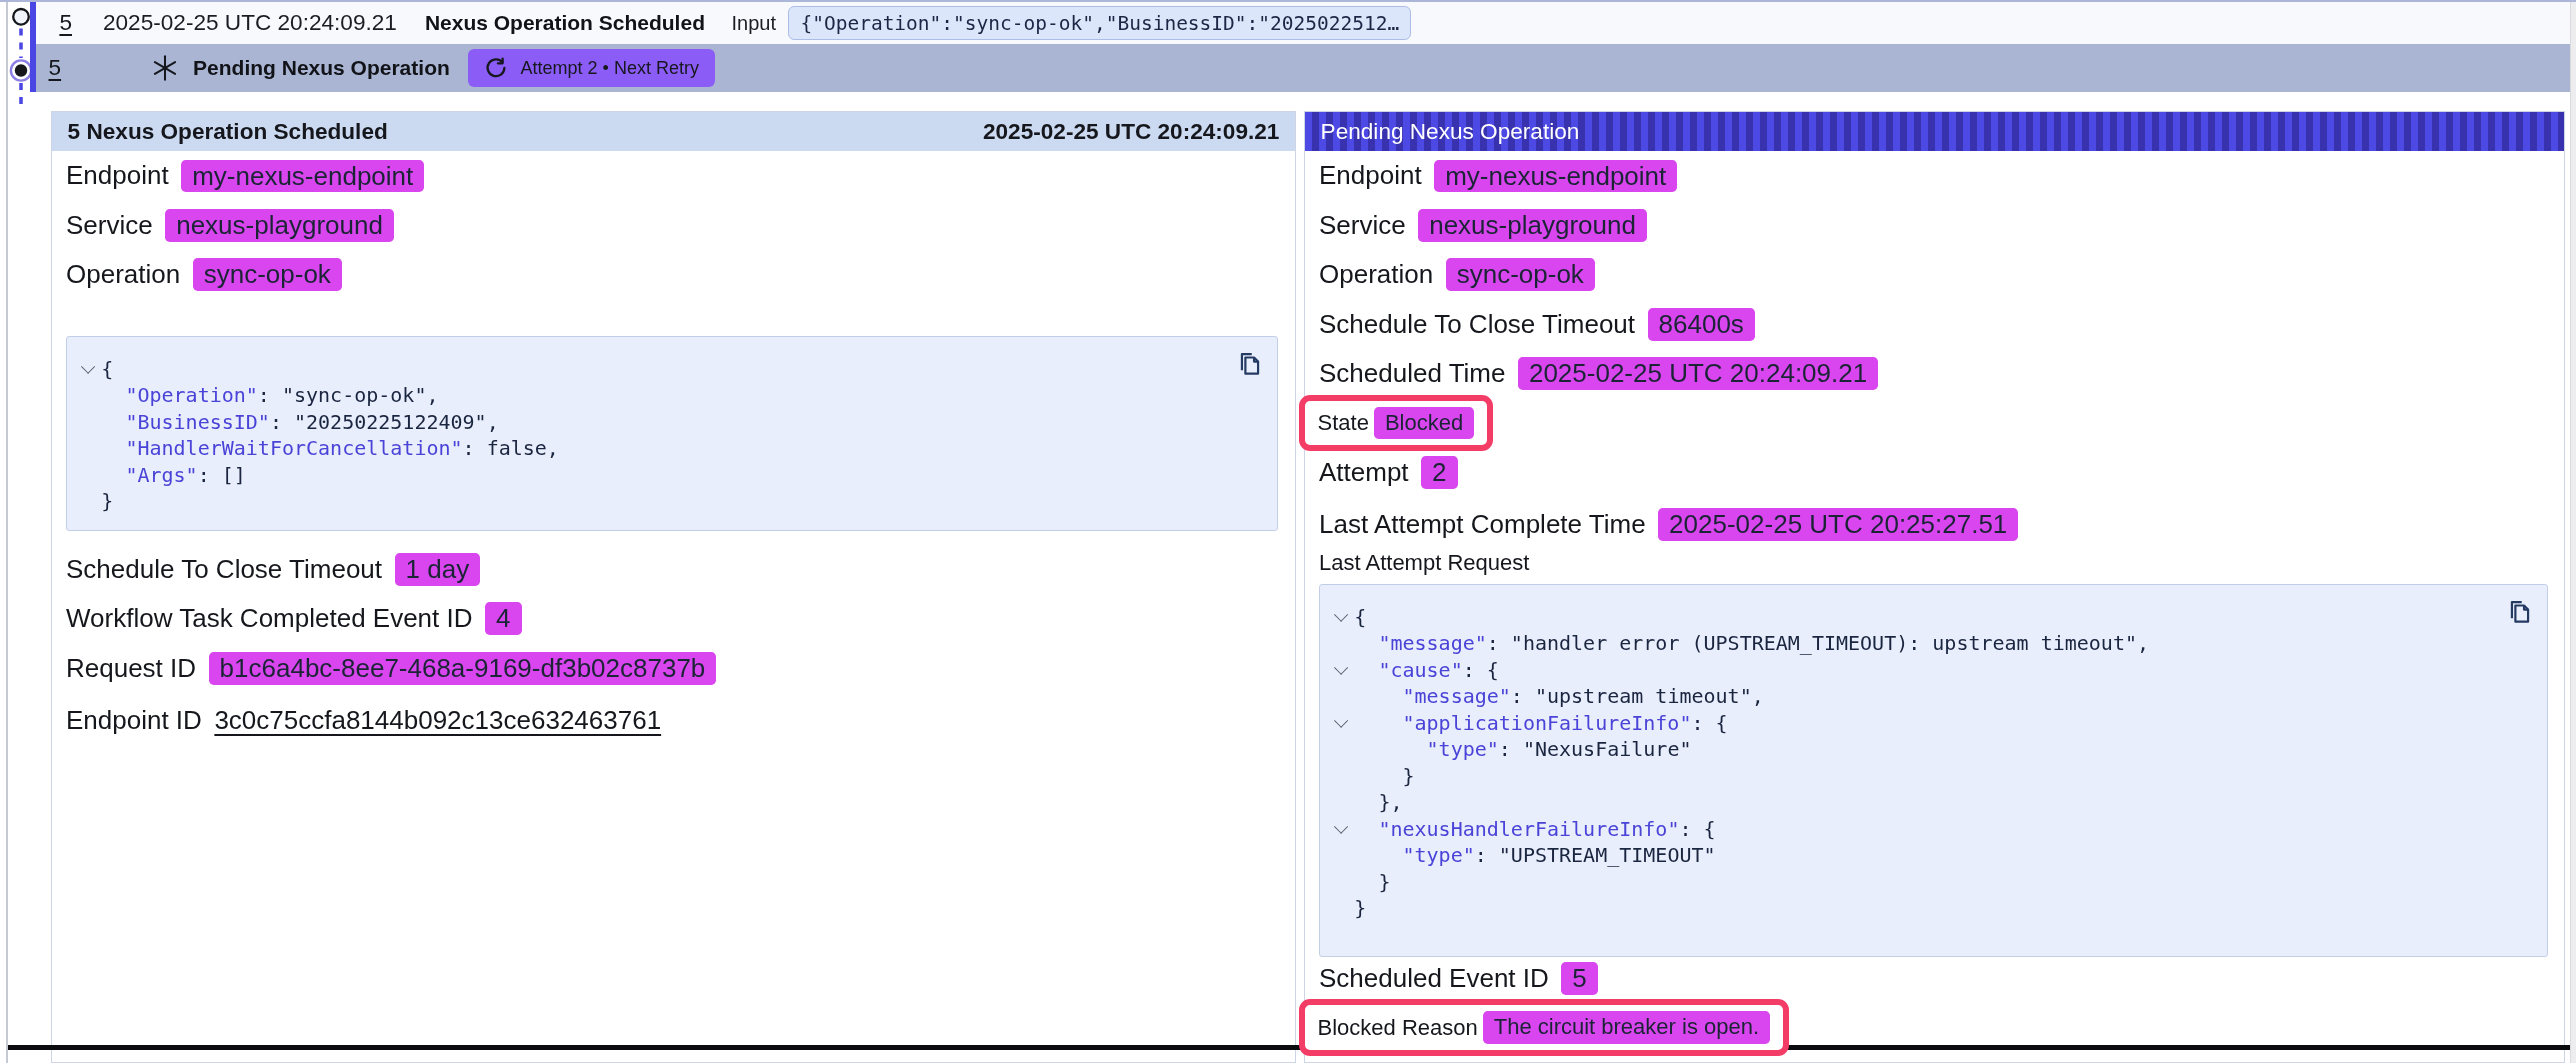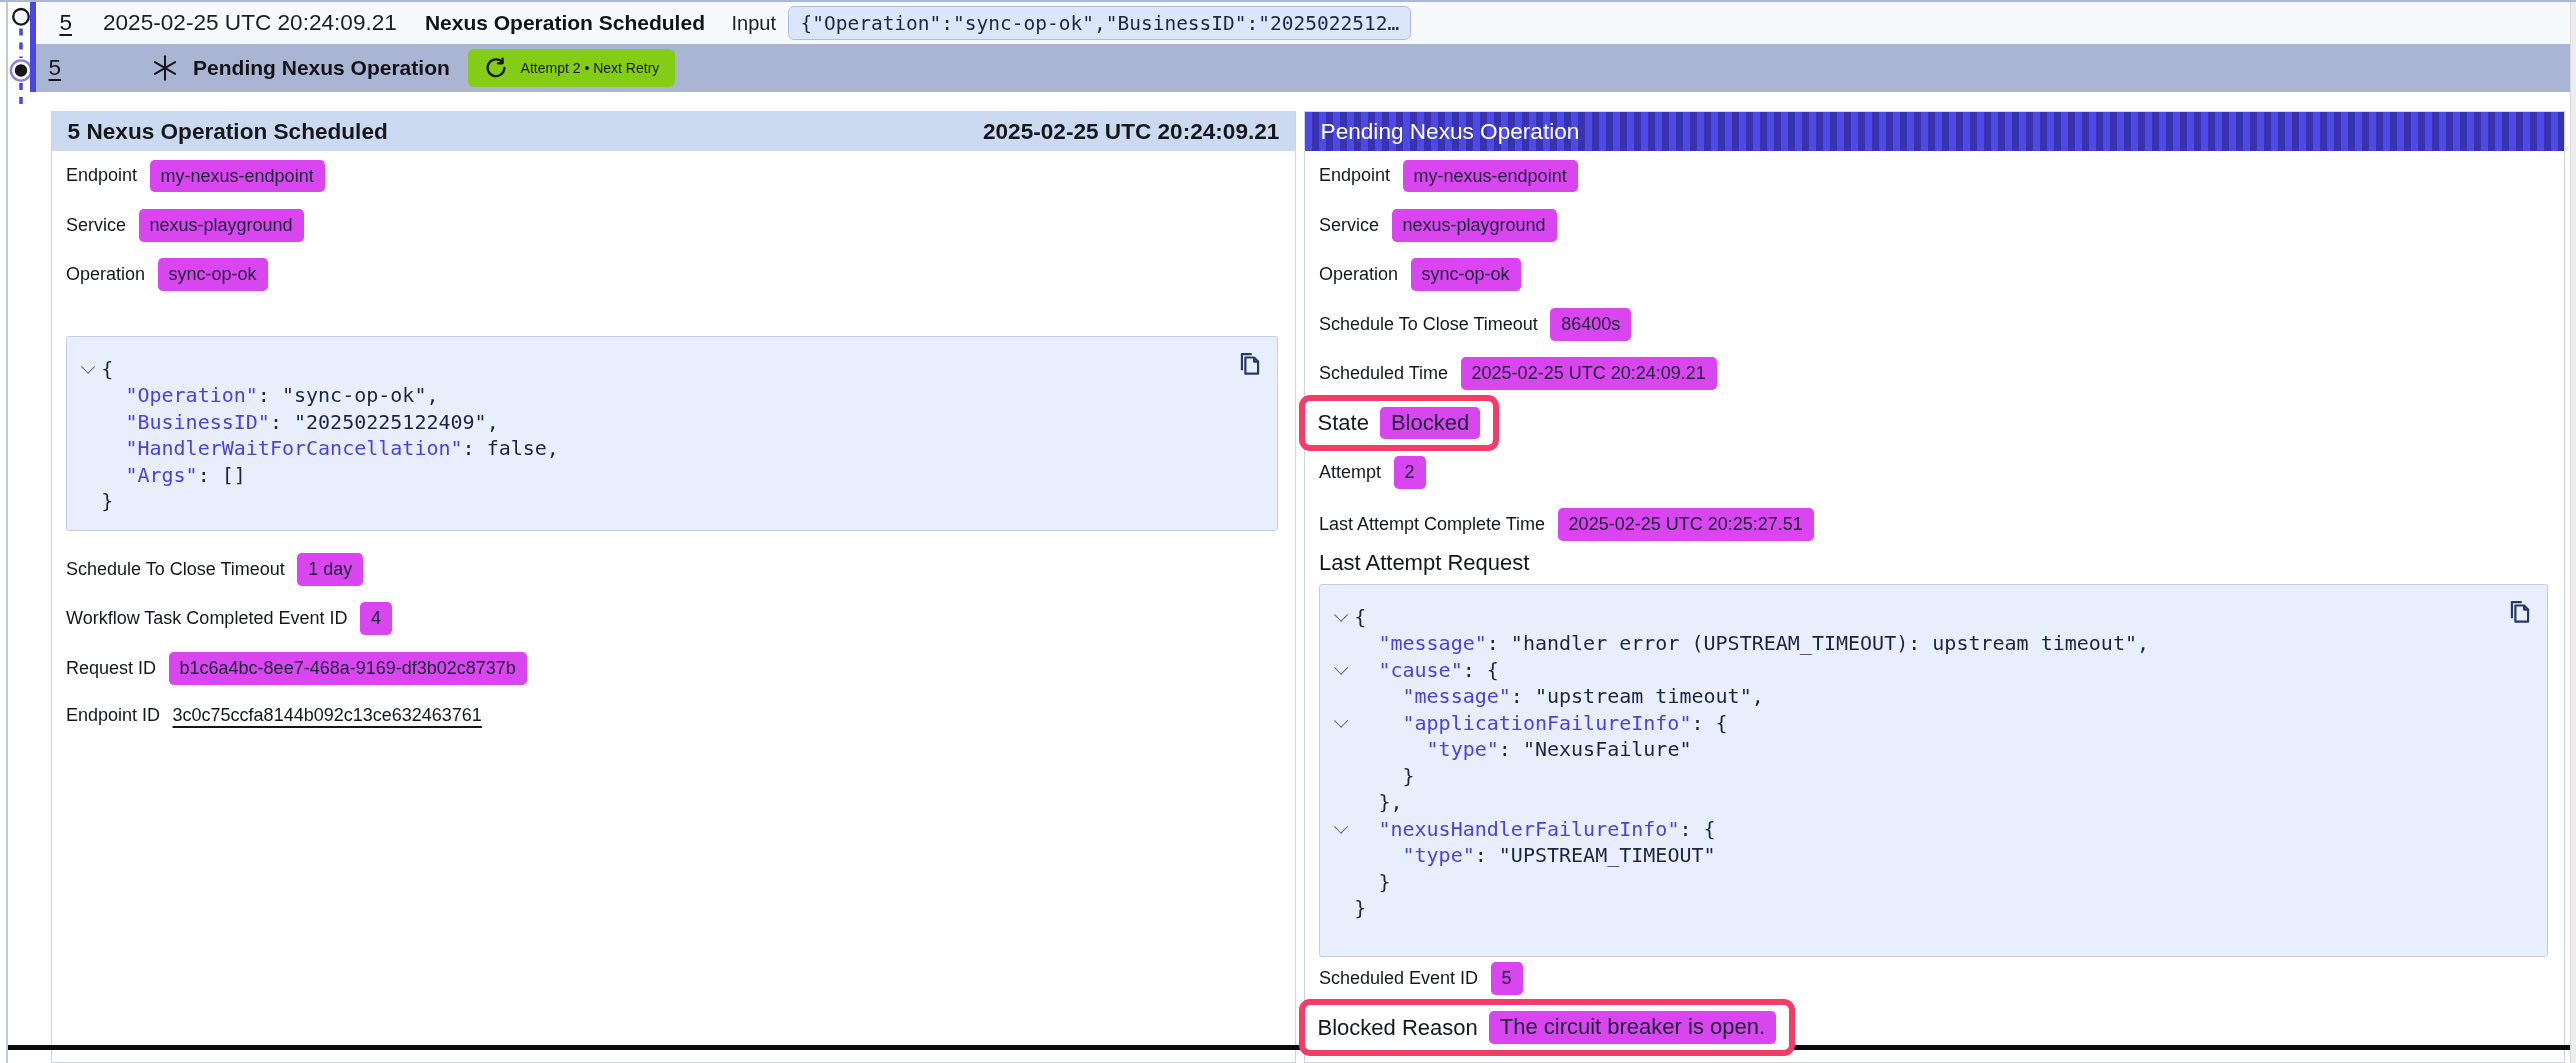--- a/index.html
+++ b/index.html
@@ -15,53 +15,53 @@
   
   .row1{left:36px;top:2.3px;width:2534px;height:42px;background:#f8f9fc;display:flex;align-items:center;}
   .row2{left:36px;top:44px;width:2534px;height:48px;background:#a9b5d2;display:flex;align-items:center;}
   .accent-bar{left:30px;top:2.3px;width:6.2px;height:90px;background:#4a46e4;}
   .ev-id{font-size:22.6px;font-weight:500;text-decoration:underline;text-underline-offset:3.9px;color:#15171c;cursor:pointer;}
   .ev-time{font-size:22.6px;margin-left:31px;color:#1b1d24;}
   .ev-title{font-size:21px;font-weight:700;margin-left:28px;color:#121318;}
   .inp-label{font-size:20px;margin-left:26.5px;color:#1b1d24;}
   .chip{margin-left:12.5px;font-family:"DejaVu Sans Mono",monospace;font-size:19.5px;color:#1b2744;
         background:#dce6fa;border:1.6px solid #adbce6;border-radius:6.2px;padding:4.7px 11px;white-space:nowrap;cursor:pointer;}
-  .retry-badge{margin-left:18.7px;display:flex;align-items:center;gap:12.5px;background:#84cc16;border-radius:6.2px;
-               height:38px;padding:0 15.6px;font-size:14px;font-weight:500;color:#16181d;}
+  .retry-badge{margin-left:18.7px;display:flex;align-items:center;gap:12.5px;background:#8b5cf6;border-radius:6.2px;
+               height:38px;padding:0 15.6px;font-size:18px;font-weight:500;color:#16181d;}
 
   
   .card{position:absolute;top:111px;height:952px;background:#fff;border:1.6px solid #ccd4e6;box-sizing:border-box;z-index:1;}
   .card-left{left:51px;width:1245px;}
   .card-right{left:1304px;width:1261px;}
   .card-h{height:39px;display:flex;align-items:center;justify-content:space-between;
           padding:0 15.6px;font-size:22.6px;box-sizing:border-box;}
   .card-h-left{background:#cbd9f1;color:#15171c;font-weight:700;}
   .card-h-right{background:repeating-linear-gradient(90deg,#4d49e4 0 7px,#3832ae 7px 14px);color:#ffffff;font-weight:500;}
   .card-body{position:relative;height:910px;}
 
   
-  .frow{position:absolute;left:14px;display:flex;align-items:center;gap:12.5px;font-size:18px;white-space:nowrap;}
+  .frow{position:absolute;left:14px;display:flex;align-items:center;gap:12.5px;font-size:26px;white-space:nowrap;}
   .flabel{color:#15171c;}
   .badge{background:#d946ef;border-radius:4.7px;padding:3.1px 11px;color:#1b2435;line-height:26.5px;}
   .vlink{color:#15171c;text-decoration:underline;text-underline-offset:4.7px;text-decoration-thickness:1.6px;cursor:pointer;}
   .sec-label{position:absolute;left:14px;font-size:22px;color:#15171c;}
 
   
   .code{position:absolute;left:14px;background:#e8eefb;border:1.6px solid #c2cde8;border-radius:3.1px;
         font-family:"DejaVu Sans Mono",monospace;font-size:20px;color:#1a2540;box-sizing:border-box;}
   .code-inner{padding:18.7px 47px 18.7px 7.8px;}
   .cl{display:flex;align-items:center;line-height:26.5px;white-space:pre;}
   .gut{width:26.5px;min-width:26.5px;display:flex;justify-content:center;align-items:center;}
   .chev{width:8.6px;height:8.6px;border-left:1.9px solid #5a6372;border-bottom:1.9px solid #5a6372;
         transform:rotate(-45deg);margin-top:-3.9px;cursor:pointer;}
   .k{color:#4a43d8;}
   .copy-btn{position:absolute;top:12.5px;right:12.5px;width:30px;height:31px;background:none;border:none;padding:0;cursor:pointer;}
 
   
-  .hl-box{position:absolute;display:inline-flex;align-items:center;gap:11px;background:#ffffff;
+  .hl-box{position:absolute;display:inline-flex;align-items:center;gap:5px;background:#ffffff;
           border:6.2px solid #f33d66;border-radius:11px;padding:0 12.5px;z-index:6;font-size:22px;white-space:nowrap;justify-content:center;}
   .black-line{left:7.8px;top:1045px;width:2562px;height:4.7px;background:#0c0c10;z-index:5;}
 </style>
 </head>
 <body>
 
 <div class="screen">
 
   <div class="abs top-border"></div>
   <div class="abs left-border"></div>

